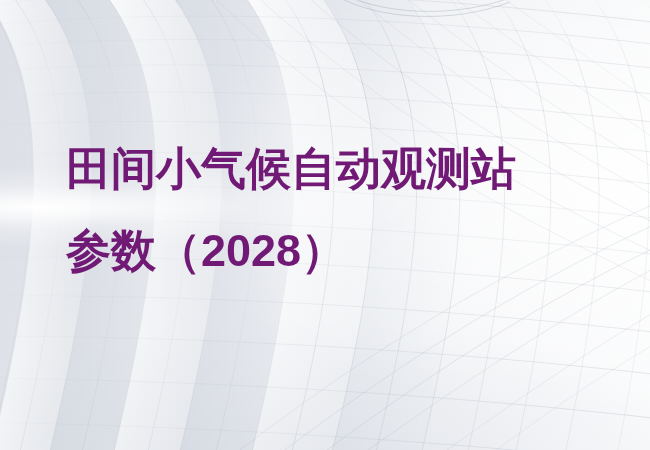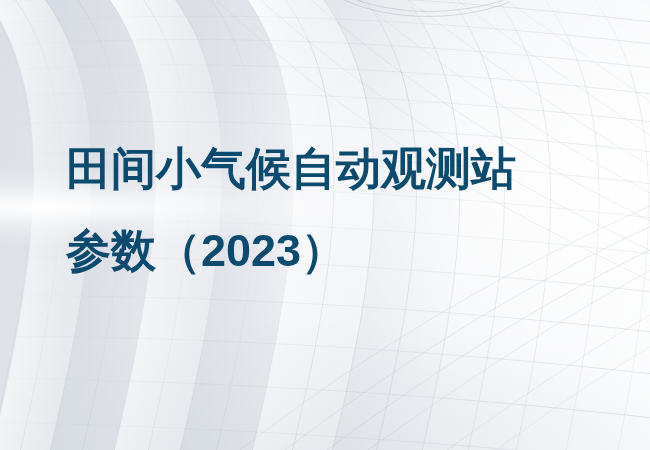--- a/index.html
+++ b/index.html
@@ -69,21 +69,21 @@
     position: absolute;
     left: 66px;
     top: 128px;
     width: 540px;
   }
   .title-line {
     font-family: "Liberation Sans", "DejaVu Sans", sans-serif;
     font-weight: 700;
     font-size: 45px;
     line-height: 82px;
-    color: #0c4a6e;
+    color: #701a75;
     letter-spacing: 0px;
     white-space: nowrap;
   }
 </style>
 </head>
 <body>
 
 <div id="stage">
 
   <div class="bg-layer bg-base"></div>
@@ -185,16 +185,16 @@
       <path d="M 330,-12 C 378,16 458,20 520,-6"></path>
     </g>
   </svg>
 
   <div class="bg-layer bg-streak"></div>
 
   <div class="bg-layer bg-shade"></div>
 
   <div class="title-block">
     <div class="title-line">田间小气候自动观测站</div>
-    <div class="title-line">参数（2023）</div>
+    <div class="title-line">参数（2028）</div>
   </div>
 
 </div>
 
 </body></html>

